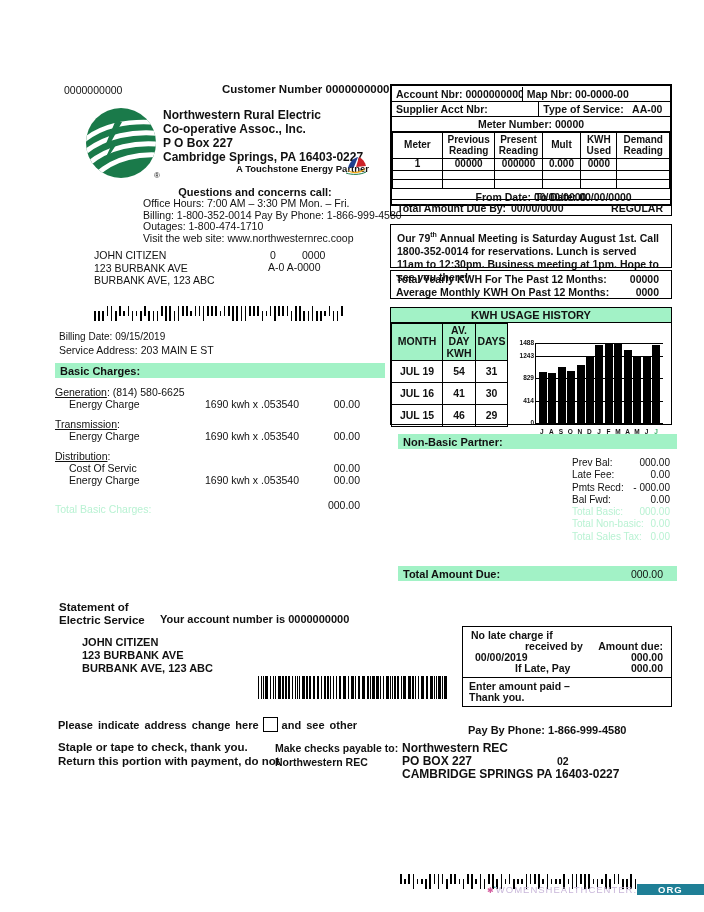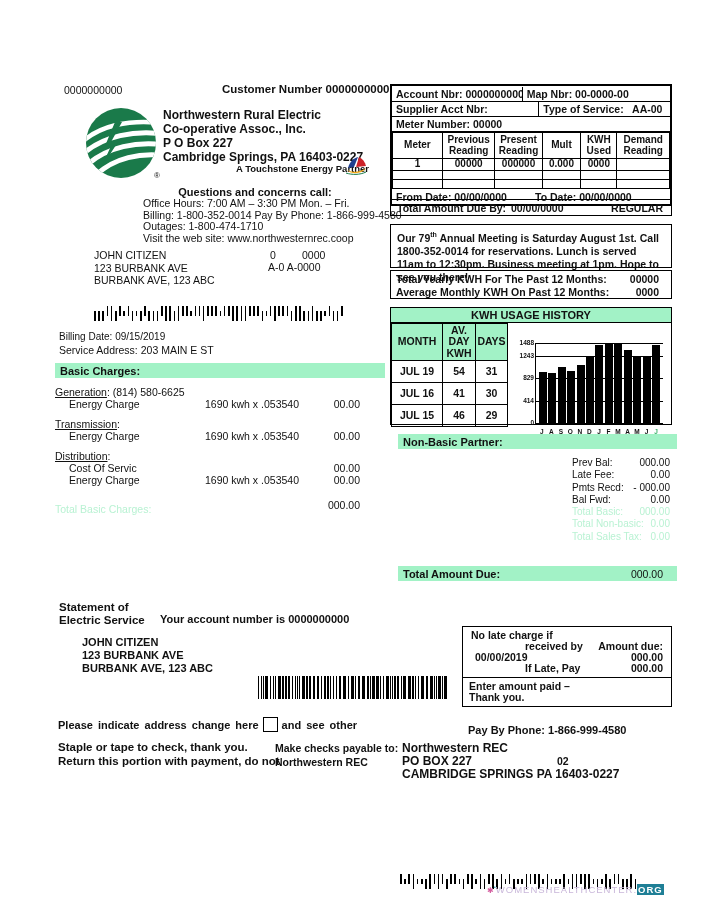--- a/index.html
+++ b/index.html
@@ -7,21 +7,21 @@
         font-family:"Liberation Sans",sans-serif;color:#111;overflow:hidden;}
   .abs{position:absolute;}
   .b{font-weight:bold;}
   .u{text-decoration:underline;}
   .pre{white-space:pre-line;}
   .mint-bar{background:var(--mint);font-weight:bold;display:flex;align-items:center;
             padding-left:5px;font-size:11px;}
   .mint-text{color:var(--mintText);}
   
   .acct-box{border:2px solid #000;font-size:10.5px;font-weight:bold;box-sizing:border-box;}
-  .acct-row{display:flex;border-bottom:1px solid #000;align-items:center;}
+  .acct-row{display:flex;border-bottom:1px solid #000;align-items:center;justify-content:center;}
   .acct-cell{padding:1px 4px;box-sizing:border-box;overflow:hidden;white-space:nowrap;}
   .meter-tbl{width:100%;border-collapse:collapse;table-layout:fixed;}
   .meter-tbl th,.meter-tbl td{border:1px solid #000;font-size:10px;text-align:center;
        padding:0;line-height:1.05;overflow:hidden;}
   .meter-tbl th{font-weight:bold;height:25px;}
   .boxed{border:1.5px solid #000;box-sizing:border-box;}
   
   .charge-group{margin-bottom:8px;}
   .charge-heading{height:12px;line-height:12px;font-size:10.5px;}
   .charge-line{height:12px;line-height:12px;font-size:10.5px;position:relative;padding-left:14px;}
@@ -51,21 +51,21 @@
   .xlab.hl{color:var(--chartHl);}
   
   .imb{display:flex;align-items:flex-start;}
   .imb-bar{display:block;width:1.6px;margin-right:2.6px;background:#000;flex:none;}
   .c39{display:flex;align-items:stretch;height:23px;}
   .c39-bar{display:block;background:#000;flex:none;height:100%;}
   
   .payrow{position:relative;height:11px;line-height:11px;font-size:10.5px;font-weight:bold;}
   .checkbox{display:inline-block;width:13px;height:13px;border:1.6px solid #000;
         vertical-align:-3px;margin:0 4px;}
-  .wm-badge{background:var(--wmBadge);color:#fff;font-weight:bold;padding:0 1px;}
+  .wm-badge{background:var(--wmBadge);color:#fff;font-weight:bold;padding:0 21px;}
 </style>
 </head>
 <body>
 
 <div id="page">
 
   <div class="abs" style="left:64px;top:84px;font-size:10.5px;">0000000000</div>
   <div class="abs b" style="left:222px;top:83px;font-size:11.5px;">Customer Number 0000000000</div>
 
   <div class="abs" style="left:84px;top:106px;width:76px;height:76px;">
@@ -506,21 +506,21 @@
     </div>
     <div class="payrow">
       <span class="abs" style="left:18px;margin-left:44px;">received by</span>
       <span class="abs" style="right:8px;">Amount due:</span>
     </div>
     <div class="payrow">
       <span class="abs" style="left:12px;">00/00/2019</span>
       <span class="abs" style="right:8px;">000.00</span>
     </div>
     <div class="payrow">
-      <span class="abs" style="left:62px;">If Late, Pay</span>
+      <span class="abs" style="left:52px;">If Late, Pay</span>
       <span class="abs" style="right:8px;">000.00</span>
     </div>
     <div style="border-top:1.5px solid #000;margin-top:3px;"></div>
     <div class="payrow" style="margin-top:3px;">
       <span class="abs" style="left:6px;">Enter amount paid –</span>
     </div>
     <div class="payrow">
       <span class="abs" style="left:6px;">Thank you.</span>
     </div>
   </div>

